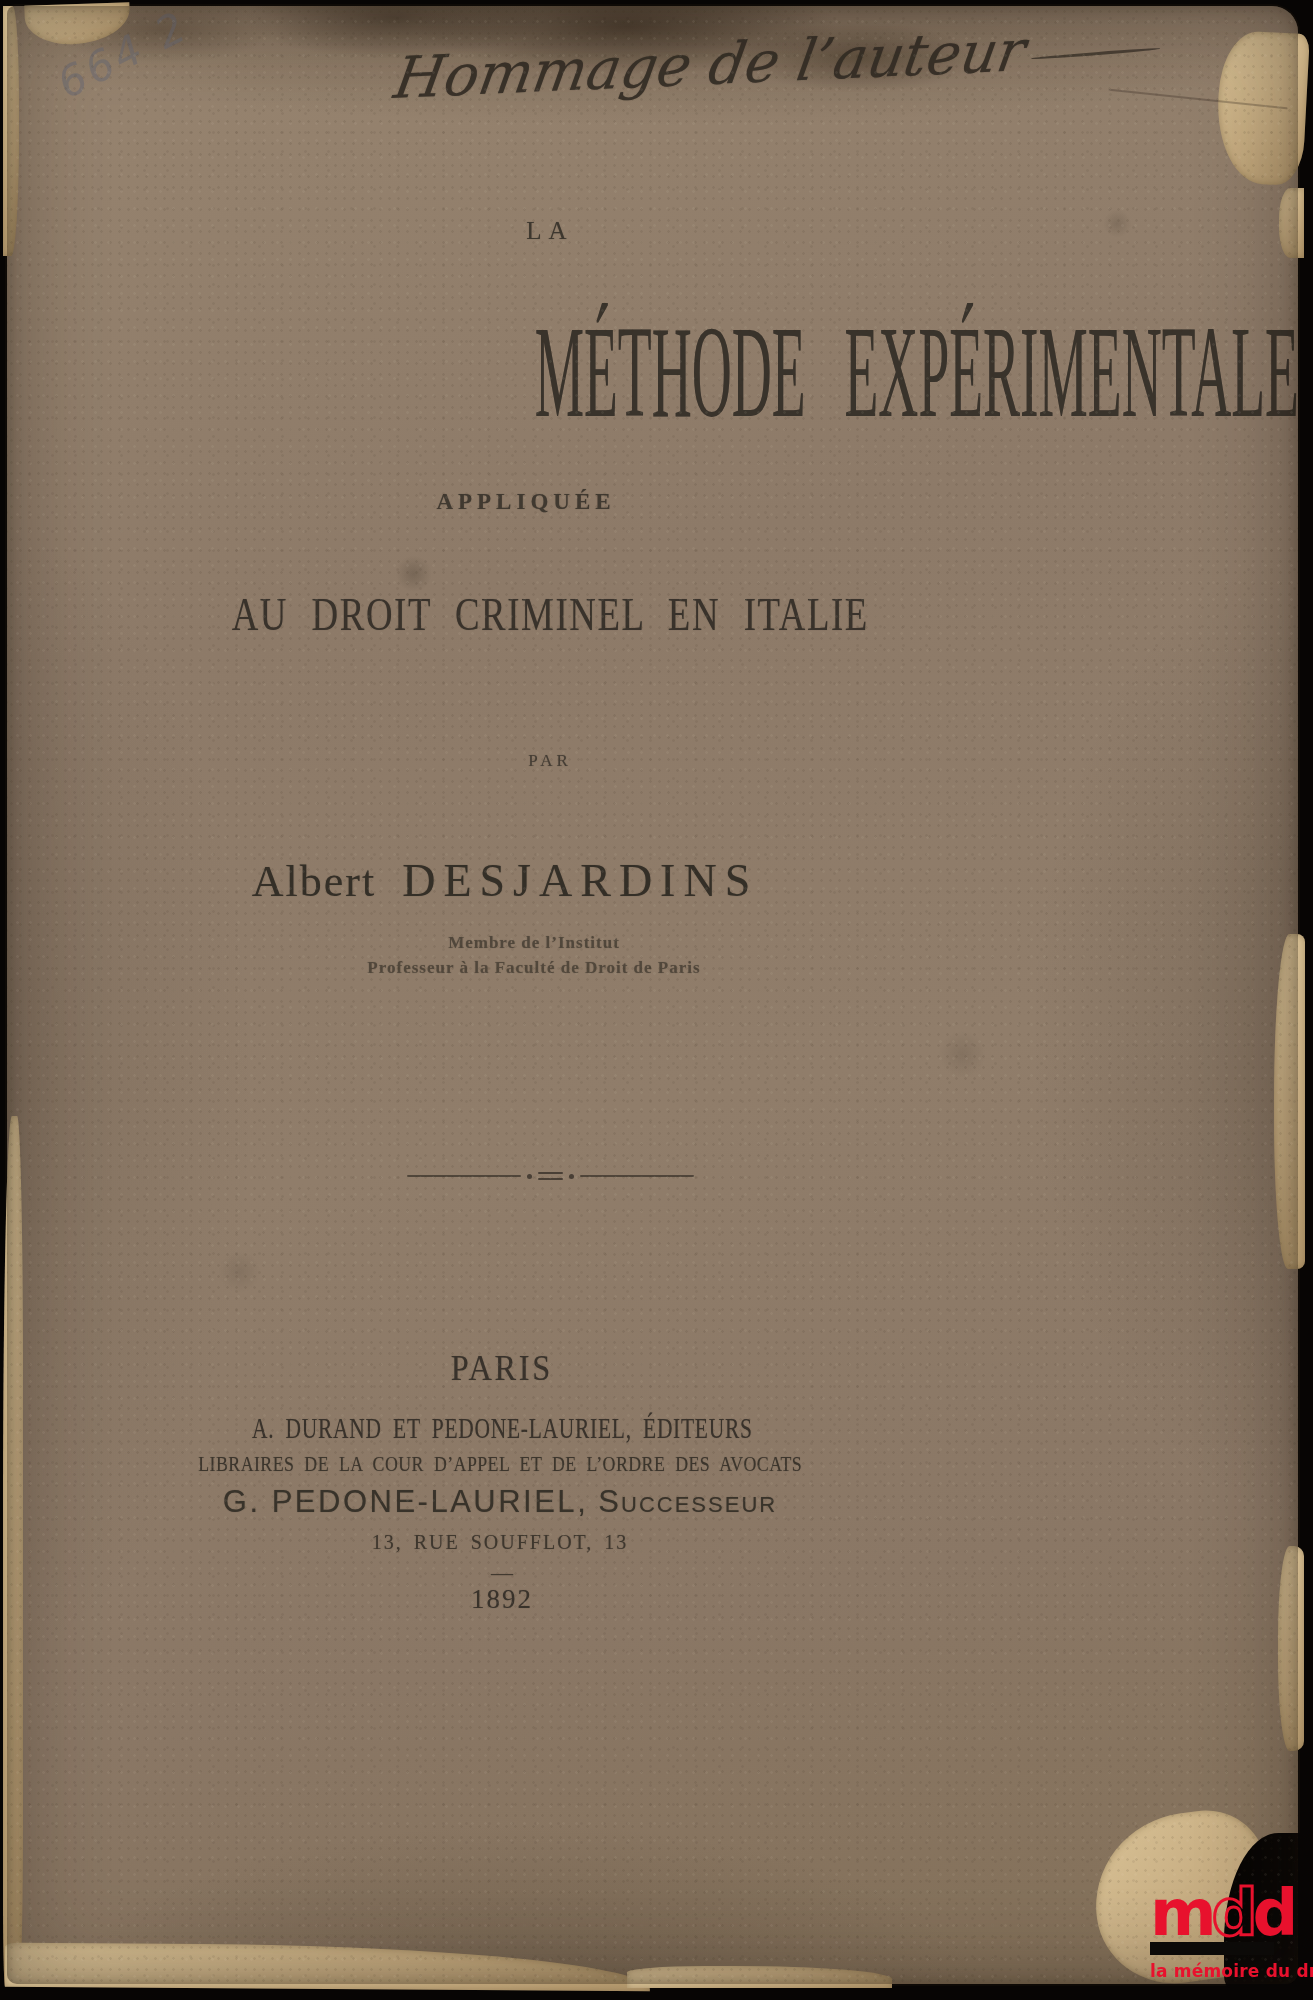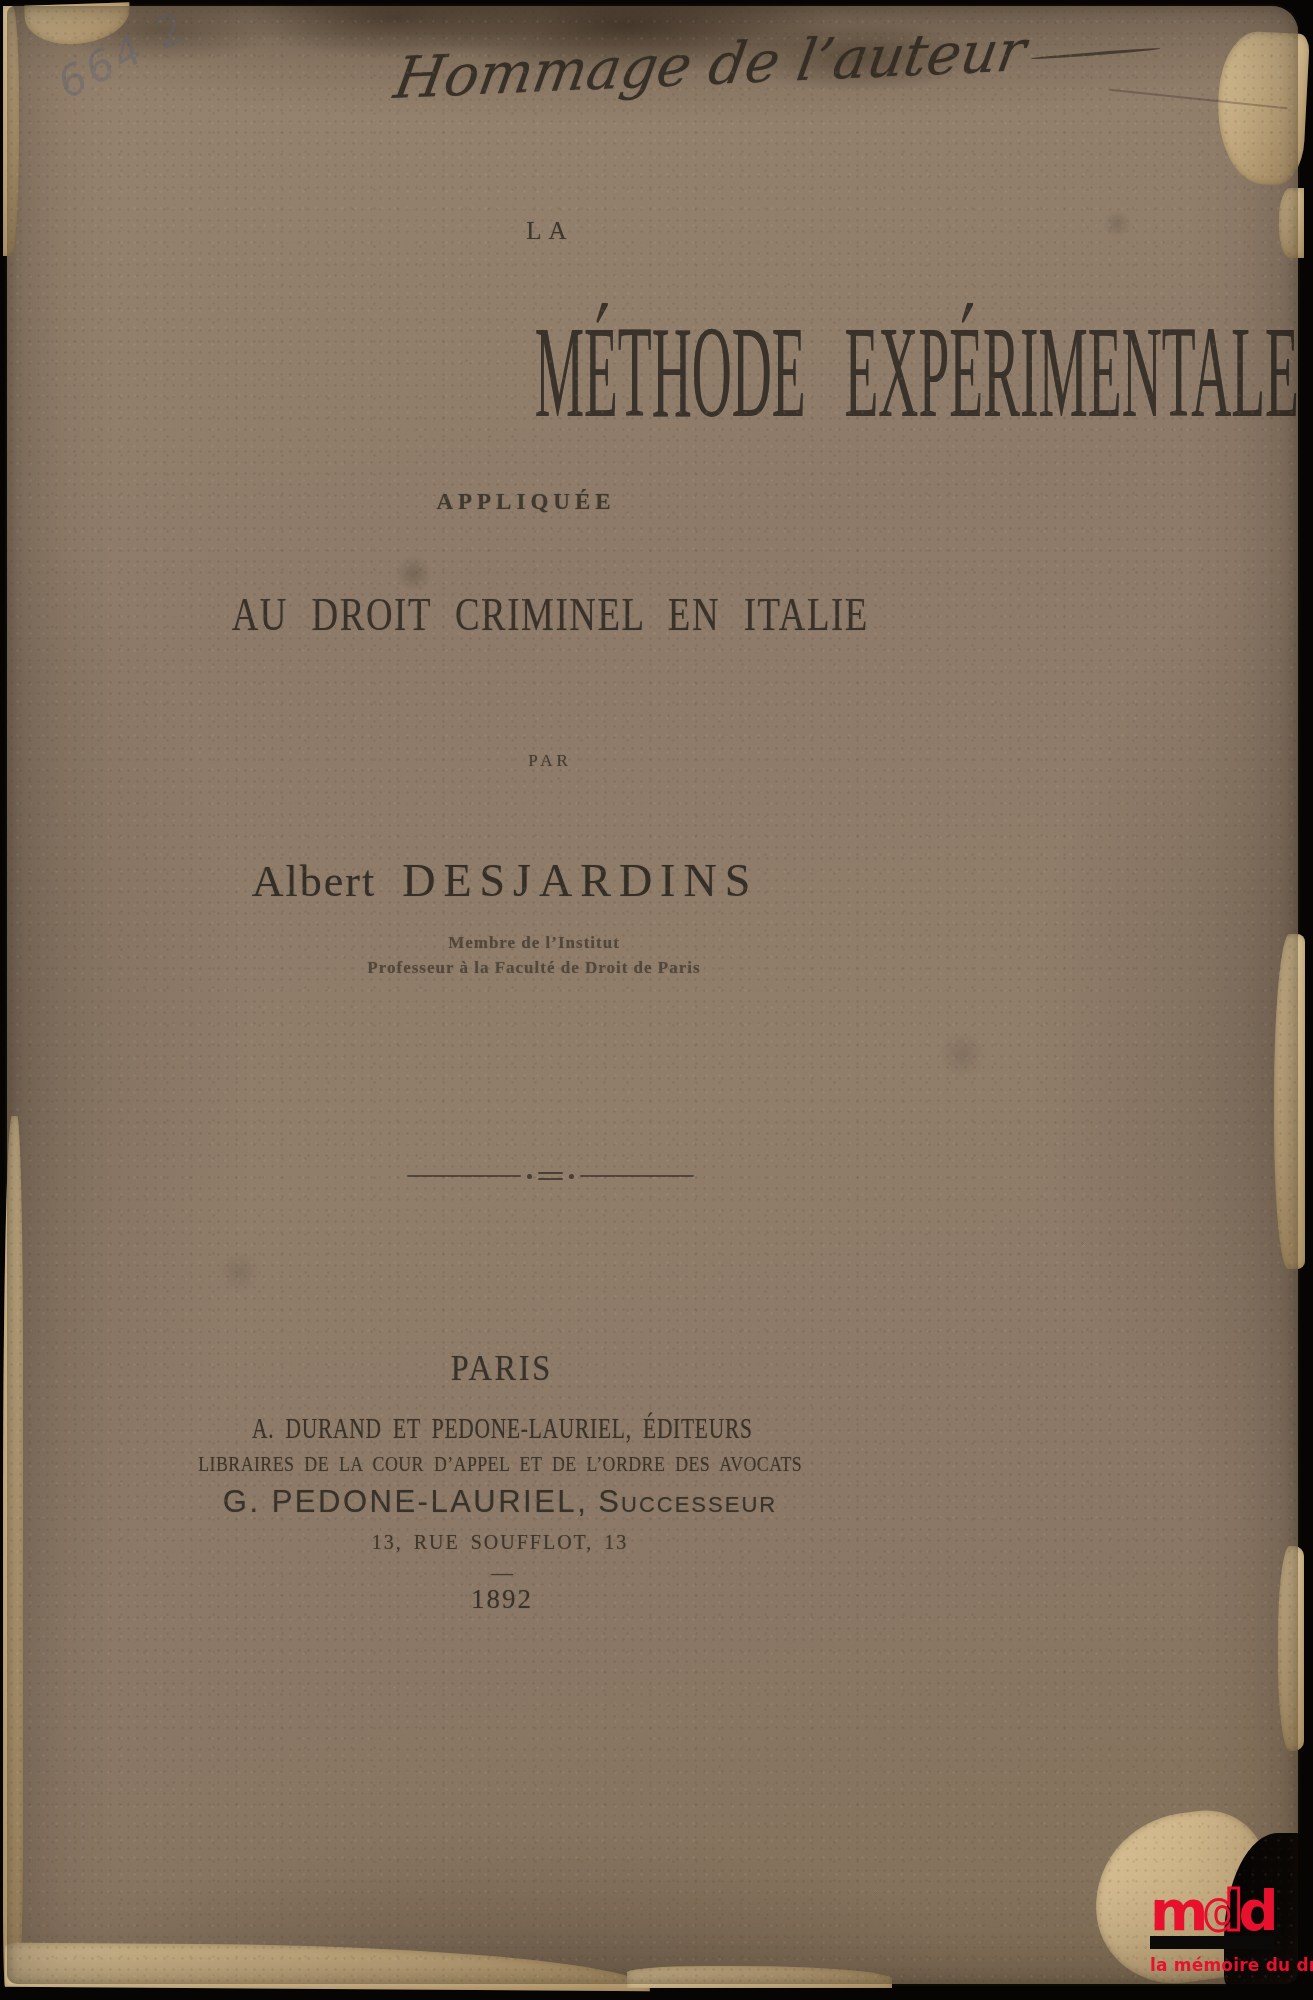--- a/index.html
+++ b/index.html
@@ -108,21 +108,21 @@
     letter-spacing:2.5px;transform:translateX(-50px);color:rgba(50,45,38,.88);}
   .t-successor .suffix{font-variant:small-caps;letter-spacing:2px;}
   .t-address{top:1526px;font-size:20px;letter-spacing:2px;word-spacing:4px;
     transform:translateX(-50px);color:rgba(55,49,41,.85);}
   .t-rule{top:1556px;font-size:22px;transform:translateX(-48px);color:rgba(55,49,41,.85);}
   .t-year{top:1580px;font-size:27px;letter-spacing:2px;transform:translateX(-48px);}
 
   
   .watermark{position:absolute;left:1150px;top:1890px;z-index:10;width:163px;
     font-family:"DejaVu Sans",sans-serif;}
-  .wm-letters{font-weight:bold;font-size:56px;line-height:.74;letter-spacing:-5px;
+  .wm-letters{font-weight:bold;font-size:64px;line-height:.74;letter-spacing:-5px;
     color:#e8112d;white-space:nowrap;}
   .wm-letters .outline{color:transparent;-webkit-text-stroke:3px #e8112d;}
   .wm-bar{width:124px;height:13px;background:#0c0a08;margin-top:5px;}
   .wm-tagline{margin-top:6px;font-size:17px;font-weight:bold;letter-spacing:.2px;
     color:#e8112d;white-space:nowrap;}
 </style>
 </head>
 <body>
 
 <div class="cover">

